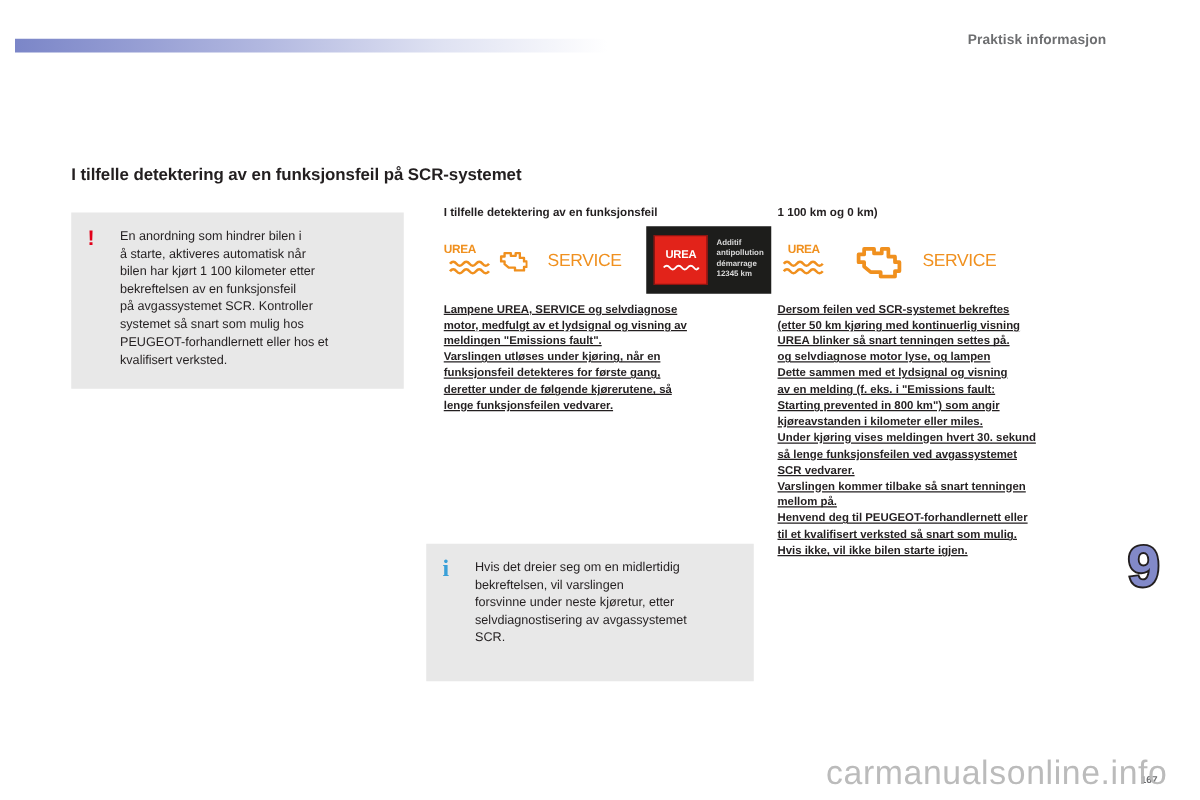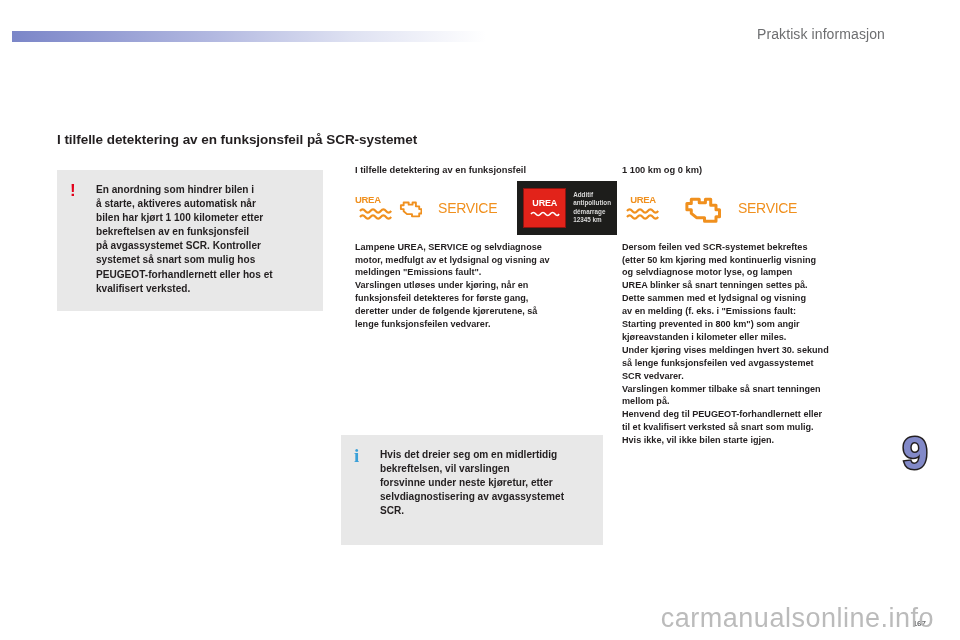--- a/index.html
+++ b/index.html
@@ -13,21 +13,21 @@
     overflow: hidden;
   }
 
   
   .header-rule {
     position:absolute; left:12px; top:31px; width:474px; height:11px;
     background: linear-gradient(to right, #7b86c8 0%, #8d96d0 14%, #b2b8e0 42%, #dfe2f2 72%, #ffffff 100%);
   }
   .header-title {
     position:absolute; right:75px; top:26px;
-    font-size:14px; font-weight:normal; color:#6d6e70;
+    font-size:11px; font-weight:bold; color:#6d6e70;
     letter-spacing:0.1px;
   }
 
   
   .section-title {
     position:absolute; left:57px; top:132px;
     font-size:13.5px; font-weight:bold; color:#231f20;
     letter-spacing:-0.05px;
   }
 
@@ -37,21 +37,21 @@
 
   .col-head {
     font-size:9.3px; font-weight:bold; color:#231f20;
     line-height:12.6px; margin-bottom:8px;
   }
 
   .body-text {
     font-size:9.1px; line-height:12.9px; color:#231f20;
     font-weight:bold;
   }
-  .body-text p { margin:0; }
+  .body-text p { margin:0;text-decoration:underline; }
 
   
   .notice {
     position:absolute;
     background:#e8e8e8;
     display:flex;
     padding:13px 14px 15px 13px;
   }
   .notice-warning { left:57px; top:170px; width:266px; }
   .notice-info    { left:341px; top:435px; width:262px; height:110px; }
@@ -63,21 +63,21 @@
     line-height:13px;
     padding-top:1px;
   }
   .mark-warning { color:#e2001a; }
   .mark-info    { color:#3aa0d8; font-family:"Liberation Serif", serif; font-size:19px; }
 
   .notice-text {
     font-size:10.1px; line-height:14.1px; color:#231f20;
     font-weight:normal;
   }
-  .notice-text p { margin:0;font-weight:bold; }
+  .notice-text p { margin:0; }
 
   
   .icon-strip {
     display:flex; align-items:center; gap:16px;
     height:44px; margin:9px 0 11px 0;
   }
 
   .ic-urea {
     width:42px; height:30px; position:relative;
   }
@@ -237,22 +237,22 @@
     <svg class="ic-engine" viewBox="0 0 46 34">
       <path d="M12 7 h9 v4 h7 v-4 h6 v7 h6 v5 h4 v8 h-4 v5 h-13 v-4 h-9 l-6 -5 v-4 h-5 v-7 h5 z" fill="none" stroke="#f0901e" stroke-width="3.4" stroke-linejoin="round"></path>
     </svg>
 
     <div class="ic-service">SERVICE</div>
   </div>
 
   <div class="body-text">
     <p>Dersom feilen ved SCR-systemet bekreftes</p>
     <p>(etter 50 km kjøring med kontinuerlig visning</p>
+    <p>UREA blinker så snart tenningen settes på.</p>
     <p>og selvdiagnose motor lyse, og lampen</p>
-    <p>UREA blinker så snart tenningen settes på.</p>
     <p>Dette sammen med et lydsignal og visning</p>
     <p>av en melding (f. eks. i "Emissions fault:</p>
     <p>Starting prevented in 800 km") som angir</p>
     <p>kjøreavstanden i kilometer eller miles.</p>
     <p>Under kjøring vises meldingen hvert 30. sekund</p>
     <p>så lenge funksjonsfeilen ved avgassystemet</p>
     <p>SCR vedvarer.</p>
     <p>Varslingen kommer tilbake så snart tenningen</p>
     <p>mellom på.</p>
     <p>Henvend deg til PEUGEOT-forhandlernett eller</p>

